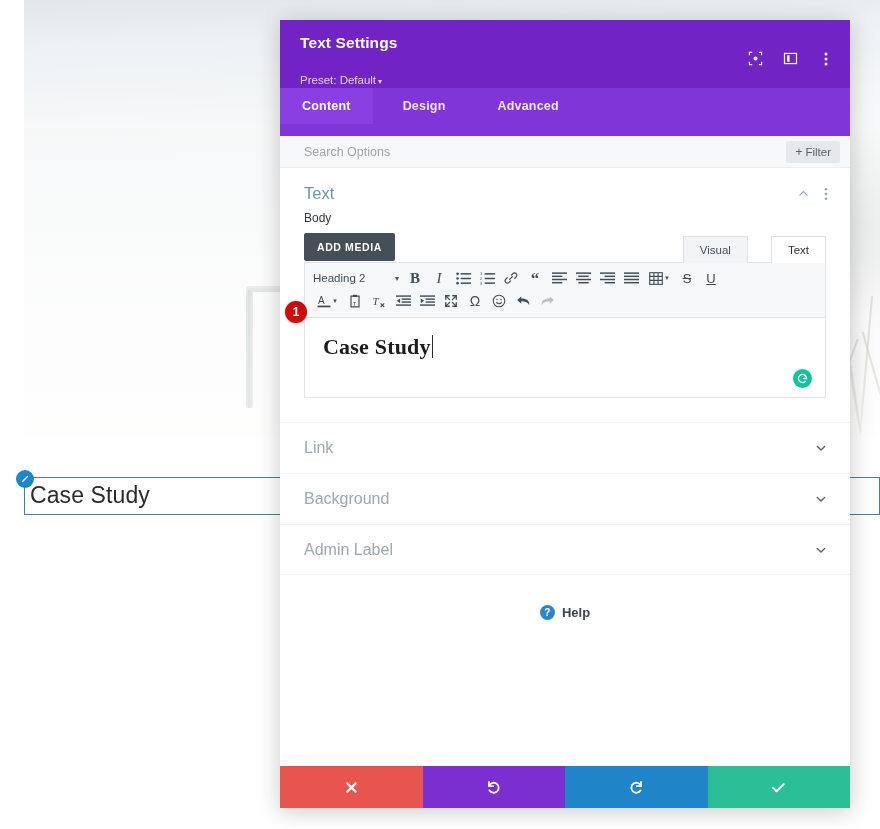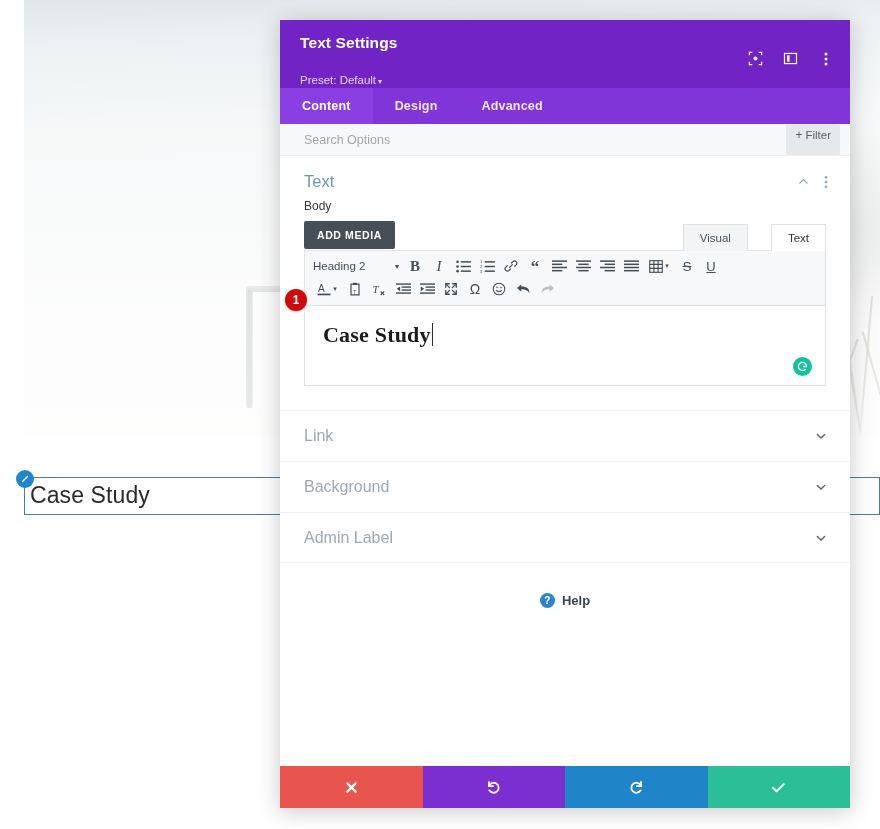--- a/index.html
+++ b/index.html
@@ -76,29 +76,29 @@
     background: #6d2ae2; background: #7123c4; padding: 14px 20px 12px 20px;
     position: relative; height: 68px; flex: none;
   }
   .m-title { color: #fff; font-size: 15.5px; font-weight: bold; letter-spacing: .1px; }
   .m-preset { color: #e2d3f7; font-size: 11.5px; margin-top: 22px; }
   .m-preset .caret { font-size: 8px; margin-left: 2px; }
   .m-head-icons { position: absolute; right: 16px; top: 30px; display: flex; gap: 18px; align-items: center; }
   .hicon { width: 17px; height: 17px; color: #fff; display: flex; align-items: center; justify-content: center; cursor: pointer; }
   .hicon svg { display: block; }
 
-  .m-tabs { display: flex; background: #8035d8; height: 36px; flex: none; }
+  .m-tabs { display: flex; background: #8035d8; height: 48px; flex: none; gap: 8px; }
   .m-tab {
     padding: 0 22px; height: 36px; line-height: 36px; color: #f0e6fb;
     font-size: 12.5px; font-weight: bold; cursor: pointer; letter-spacing: .2px;
   }
   .m-tab.active { background: #8a3fe3; color: #fff; }
 
   .m-search {
-    display: flex; justify-content: space-between;
+    display: flex; align-items: center; justify-content: space-between;
     background: #f7f8f9; border-bottom: 1px solid #eceef0;
     padding: 0 10px 0 24px; height: 32px; flex: none;
   }
   .m-search-input {
     border: none; background: transparent; outline: none;
     font-size: 12.5px; color: #8b9095; font-family: "Liberation Sans", sans-serif; flex: 1;
   }
   .m-search-input::placeholder { color: #a0a6ab; }
   .filter-btn {
     background: #e6e9ec; color: #5a6066; font-size: 11.5px;

